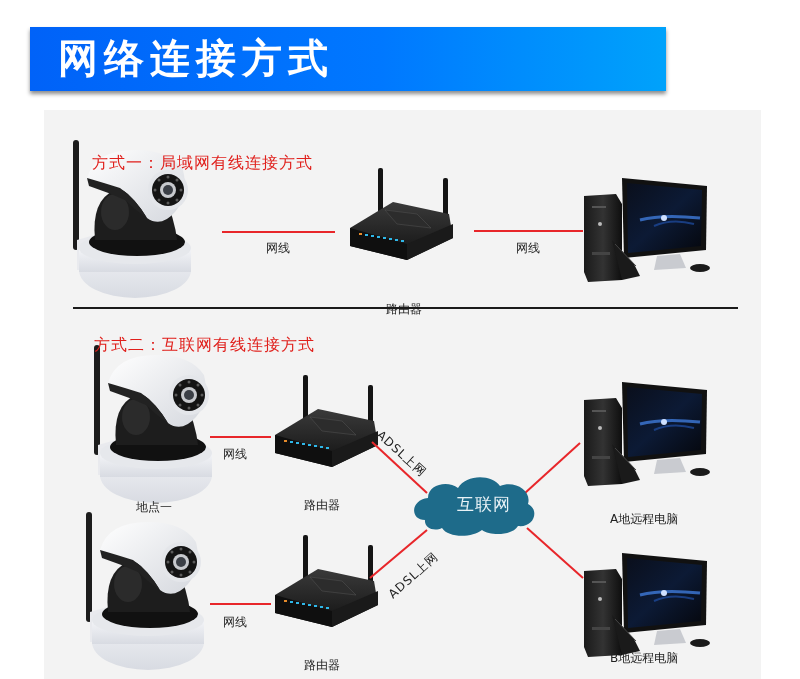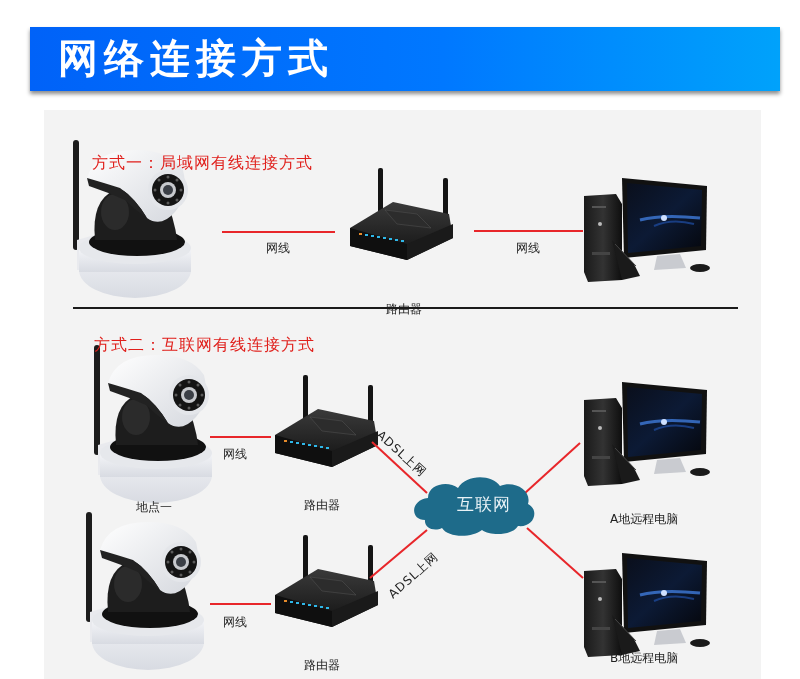--- a/index.html
+++ b/index.html
@@ -1,20 +1,20 @@
 <!DOCTYPE html>
 <html><head>
 <meta charset="utf-8">
 <style>
   * { margin: 0; padding: 0; box-sizing: border-box; }
   html, body { width: 800px; height: 679px; background: #ffffff; overflow: hidden; }
   body { position: relative; font-family: "DejaVu Sans", "Liberation Sans", sans-serif; }
 
   .title-bar {
-    position: absolute; left: 30px; top: 27px; width: 750px; height: 64px;
+    position: absolute; left: 30px; top: 27px; width: 636px; height: 64px;
     background: linear-gradient(to right, #0062f8 0%, #0078ff 55%, #00a2fb 100%);
     box-shadow: 0 3px 4px rgba(0,0,0,0.45);
   }
   .title-text {
     position: absolute; left: 28px; top: 6px;
     font-size: 40px; font-weight: bold; color: #ffffff; letter-spacing: 6px;
     line-height: 50px;
   }
 
   .panel {

